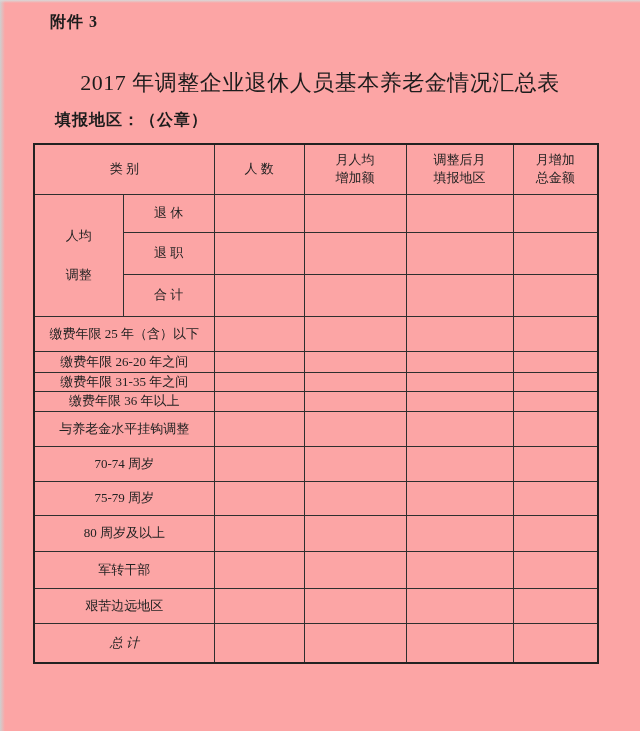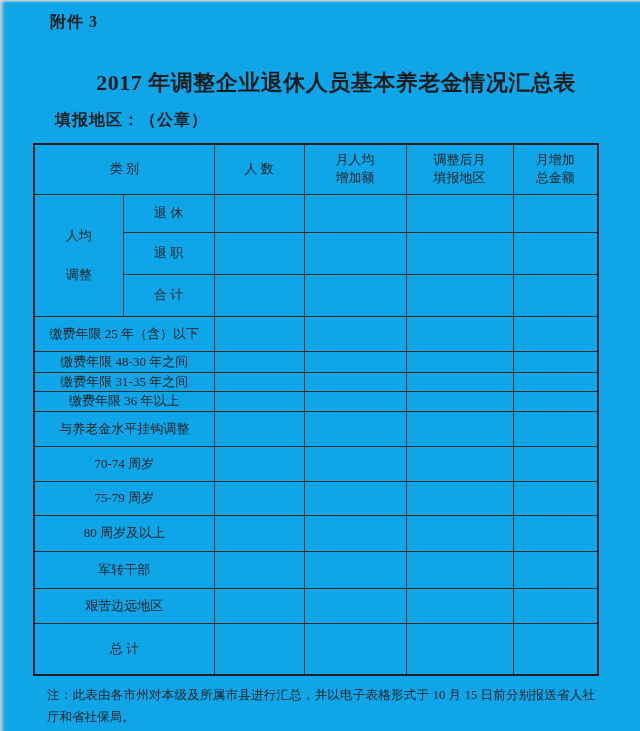--- a/index.html
+++ b/index.html
@@ -1,42 +1,42 @@
 <!DOCTYPE html>
 <html><head>
 <meta charset="utf-8">
 <style>
   * { box-sizing: border-box; }
   html, body { margin: 0; padding: 0; background: #ffffff; }
   .page {
     position: relative;
     width: 640px;
     height: 731px;
-    background: #0ea5e9;
+    background: #fca5a5;
     font-family: "Liberation Serif", "DejaVu Serif", serif;
     color: #1c1c1c;
     overflow: hidden;
   }
   
   .scan-edge-left {
     position: absolute; left: 0; top: 0; width: 5px; height: 100%;
     background: linear-gradient(to right, #cfcfcf, rgba(255,255,255,0));
   }
   .scan-edge-top {
     position: absolute; left: 0; top: 0; width: 100%; height: 3px;
     background: linear-gradient(to bottom, #d8d8d8, rgba(255,255,255,0));
   }
 
   .attachment {
     position: absolute; left: 50px; top: 12px;
     font-size: 16px; font-weight: bold; letter-spacing: 1px;
   }
   .title {
-    position: absolute; left: 49px; top: 68px; width: 574px;
-    text-align: center; font-size: 22px; font-weight: bold;
+    position: absolute; left: 33px; top: 68px; width: 574px;
+    text-align: center; font-size: 22px; font-weight: normal;
     letter-spacing: 0.5px; white-space: nowrap;
   }
   .region {
     position: absolute; left: 55px; top: 110px;
     font-size: 16px; font-weight: bold; letter-spacing: 1px;
   }
 
   table.summary {
     position: absolute; left: 33px; top: 143px;
     width: 564px;
@@ -52,21 +52,21 @@
     padding: 0 2px;
     font-weight: normal;
   }
   table.summary { border: 2px solid #222; }
   table.summary th { line-height: 1.35; }
   .two-line span { display: block; line-height: 1.4; }
 
   .h-header { height: 50px; margin-left: 42px; }
   .h38 { height: 38px; }
   .h42 { height: 42px; }
-  .h40 { height: 52px; }
+  .h40 { height: 40px; font-style: italic; }
   .h37 { height: 37px; padding-left: 12px; }
   .h36 { height: 36px; }
   .h35 { height: 35px; }
   .h34 { height: 34px; }
   .h21 { height: 21px; }
   .h20 { height: 20px; margin-top: 45px; }
   .h19 { height: 19px; }
 
   td.group-cell span { display: block; line-height: 1; }
   td.group-cell .gap { height: 26px; }
@@ -143,21 +143,21 @@
       </tr>
 
       <tr class="h35">
         <td colspan="2">缴费年限 25 年（含）以下</td>
         <td></td>
         <td></td>
         <td></td>
         <td></td>
       </tr>
       <tr class="h21">
-        <td colspan="2">缴费年限 48-30 年之间</td>
+        <td colspan="2">缴费年限 26-20 年之间</td>
         <td></td>
         <td></td>
         <td></td>
         <td></td>
       </tr>
       <tr class="h19">
         <td colspan="2">缴费年限 31-35 年之间</td>
         <td></td>
         <td></td>
         <td></td>
@@ -215,14 +215,13 @@
       <tr class="h40">
         <td colspan="2">总  计</td>
         <td></td>
         <td></td>
         <td></td>
         <td></td>
       </tr>
     </tbody>
   </table>
 
-  <div class="note">注：此表由各市州对本级及所属市县进行汇总，并以电子表格形式于 10 月 15 日前分别报送省人社厅和省社保局。</div>
 </div>
 
 </body></html>

